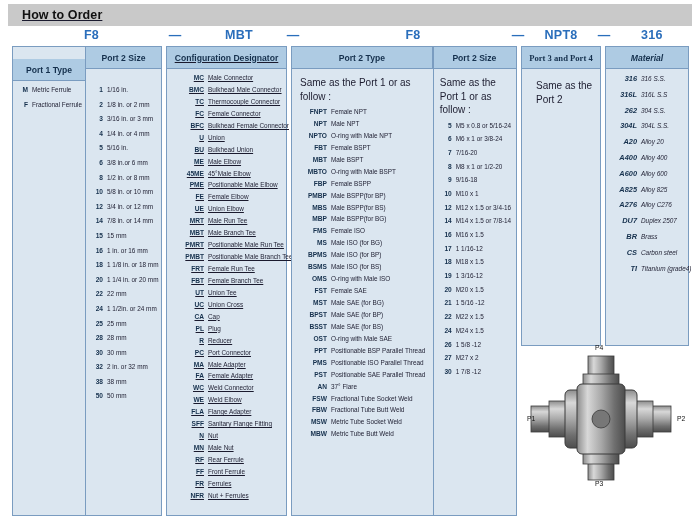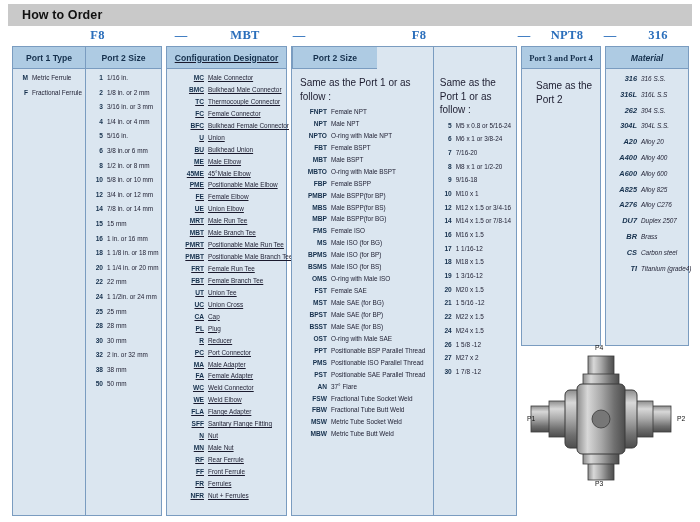--- a/index.html
+++ b/index.html
@@ -13,34 +13,35 @@
   }
 
   
   #header-bar {
     position: absolute;
     left: 8px; top: 4px;
     width: 684px; height: 22px;
     background: #c9c9c9;
     display: flex;
     align-items: center;
+    text-decoration: underline;
   }
   #header-title {
     font-size: 12.5px;
     font-weight: bold;
     color: #111;
     padding-left: 14px;
     letter-spacing: 0.1px;
   }
 
   
   #partnumber-row {
     position: absolute;
-    left: 8px; top: 28px;
-    width: 557px; height: 18px; font-family: Liberation Serif, serif;
+    left: 2px; top: 28px;
+    width: 557px; height: 18px;
   }
   .pn-code {
     position: absolute;
     top: 0;
     font-size: 12.5px;
     font-weight: bold;
     color: #2a6ebb;
     text-align: center;
     letter-spacing: 0.3px;
   }
@@ -156,21 +157,21 @@
   <div class="pn-code" style="left:302px; width:218px;">F8</div>
   <div class="pn-dash" style="left:505px; width:22px;">—</div>
   <div class="pn-code" style="left:524px; width:70px;">NPT8</div>
   <div class="pn-dash" style="left:592px; width:20px;">—</div>
   <div class="pn-code" style="left:610px; width:80px;">316</div>
 </div>
 
 <div class="block" style="left:12px; top:46px; width:150px; height:470px;">
   <div class="vdiv" style="left:72px;"></div>
   <div style="display:flex;">
-    <div class="colhead" style="width:72px;">Port 1 Type</div>
+    <div class="colhead" style="width:72px;margin-top:12px;">Port 1 Type</div>
     <div class="colhead" style="width:76px; border-left:1px solid #7a9cc0;">Port 2 Size</div>
   </div>
   <div style="display:flex; align-items:flex-start;">
     <div class="colbody p1type" style="width:72px;" id="list-port1-type">
         <div class="row">
           <span class="code">M</span>
           <span class="desc">Metric Ferrule</span>
         </div>
         <div class="row">
           <span class="code">F</span>
@@ -416,20 +417,21 @@
       <div class="row">
         <span class="code">NFR</span>
         <span class="desc">Nut + Ferrules</span>
       </div>
     </div>
 </div>
 
 <div class="block" style="left:291px; top:46px; width:226px; height:470px;">
   <div class="vdiv" style="left:141px;"></div>
   <div style="display:flex;">
+    <div class="colhead" style="width:141px;">Port 2 Type</div>
     <div class="colhead" style="width:85px; border-left:1px solid #7a9cc0;">Port 2 Size</div>
   </div>
   <div style="display:flex; align-items:flex-start;">
     <div style="width:141px;">
       <div class="note" style="padding:7px 0 6px 8px;">Same as the Port 1 or as follow :</div>
       <div class="p2type" id="list-port2-type">
           <div class="row">
             <span class="code">FNPT</span>
             <span class="desc">Female NPT</span>
           </div>

